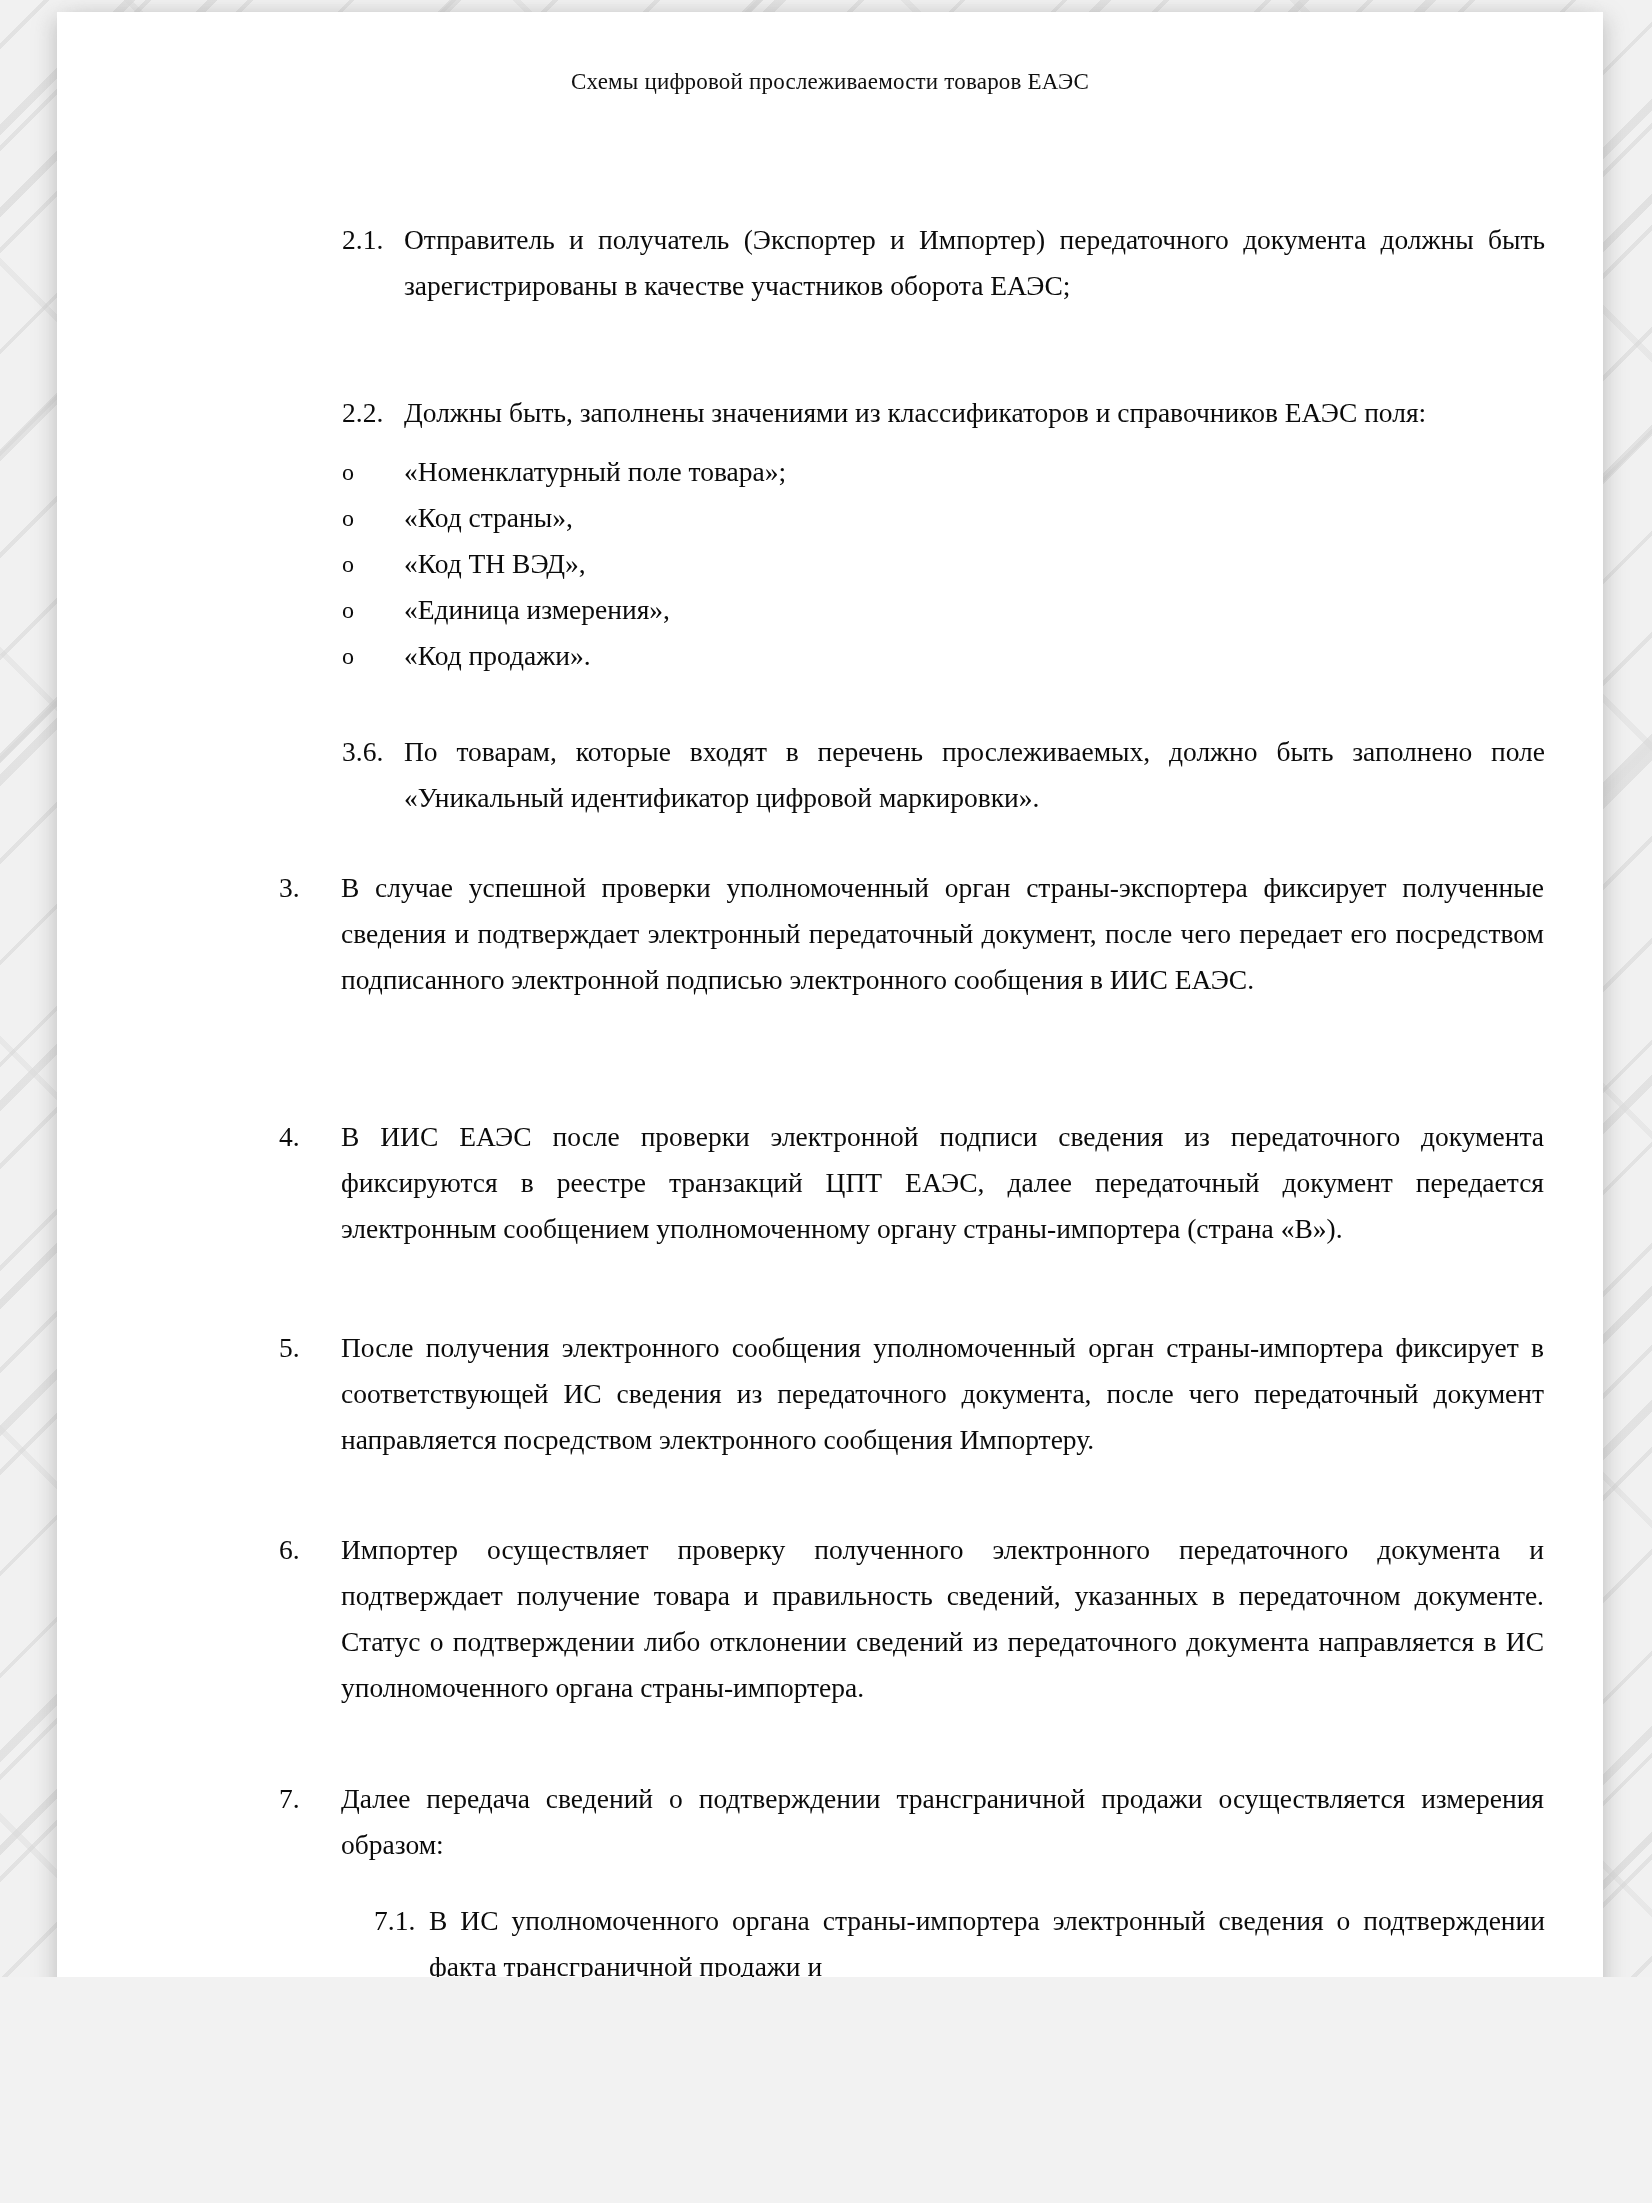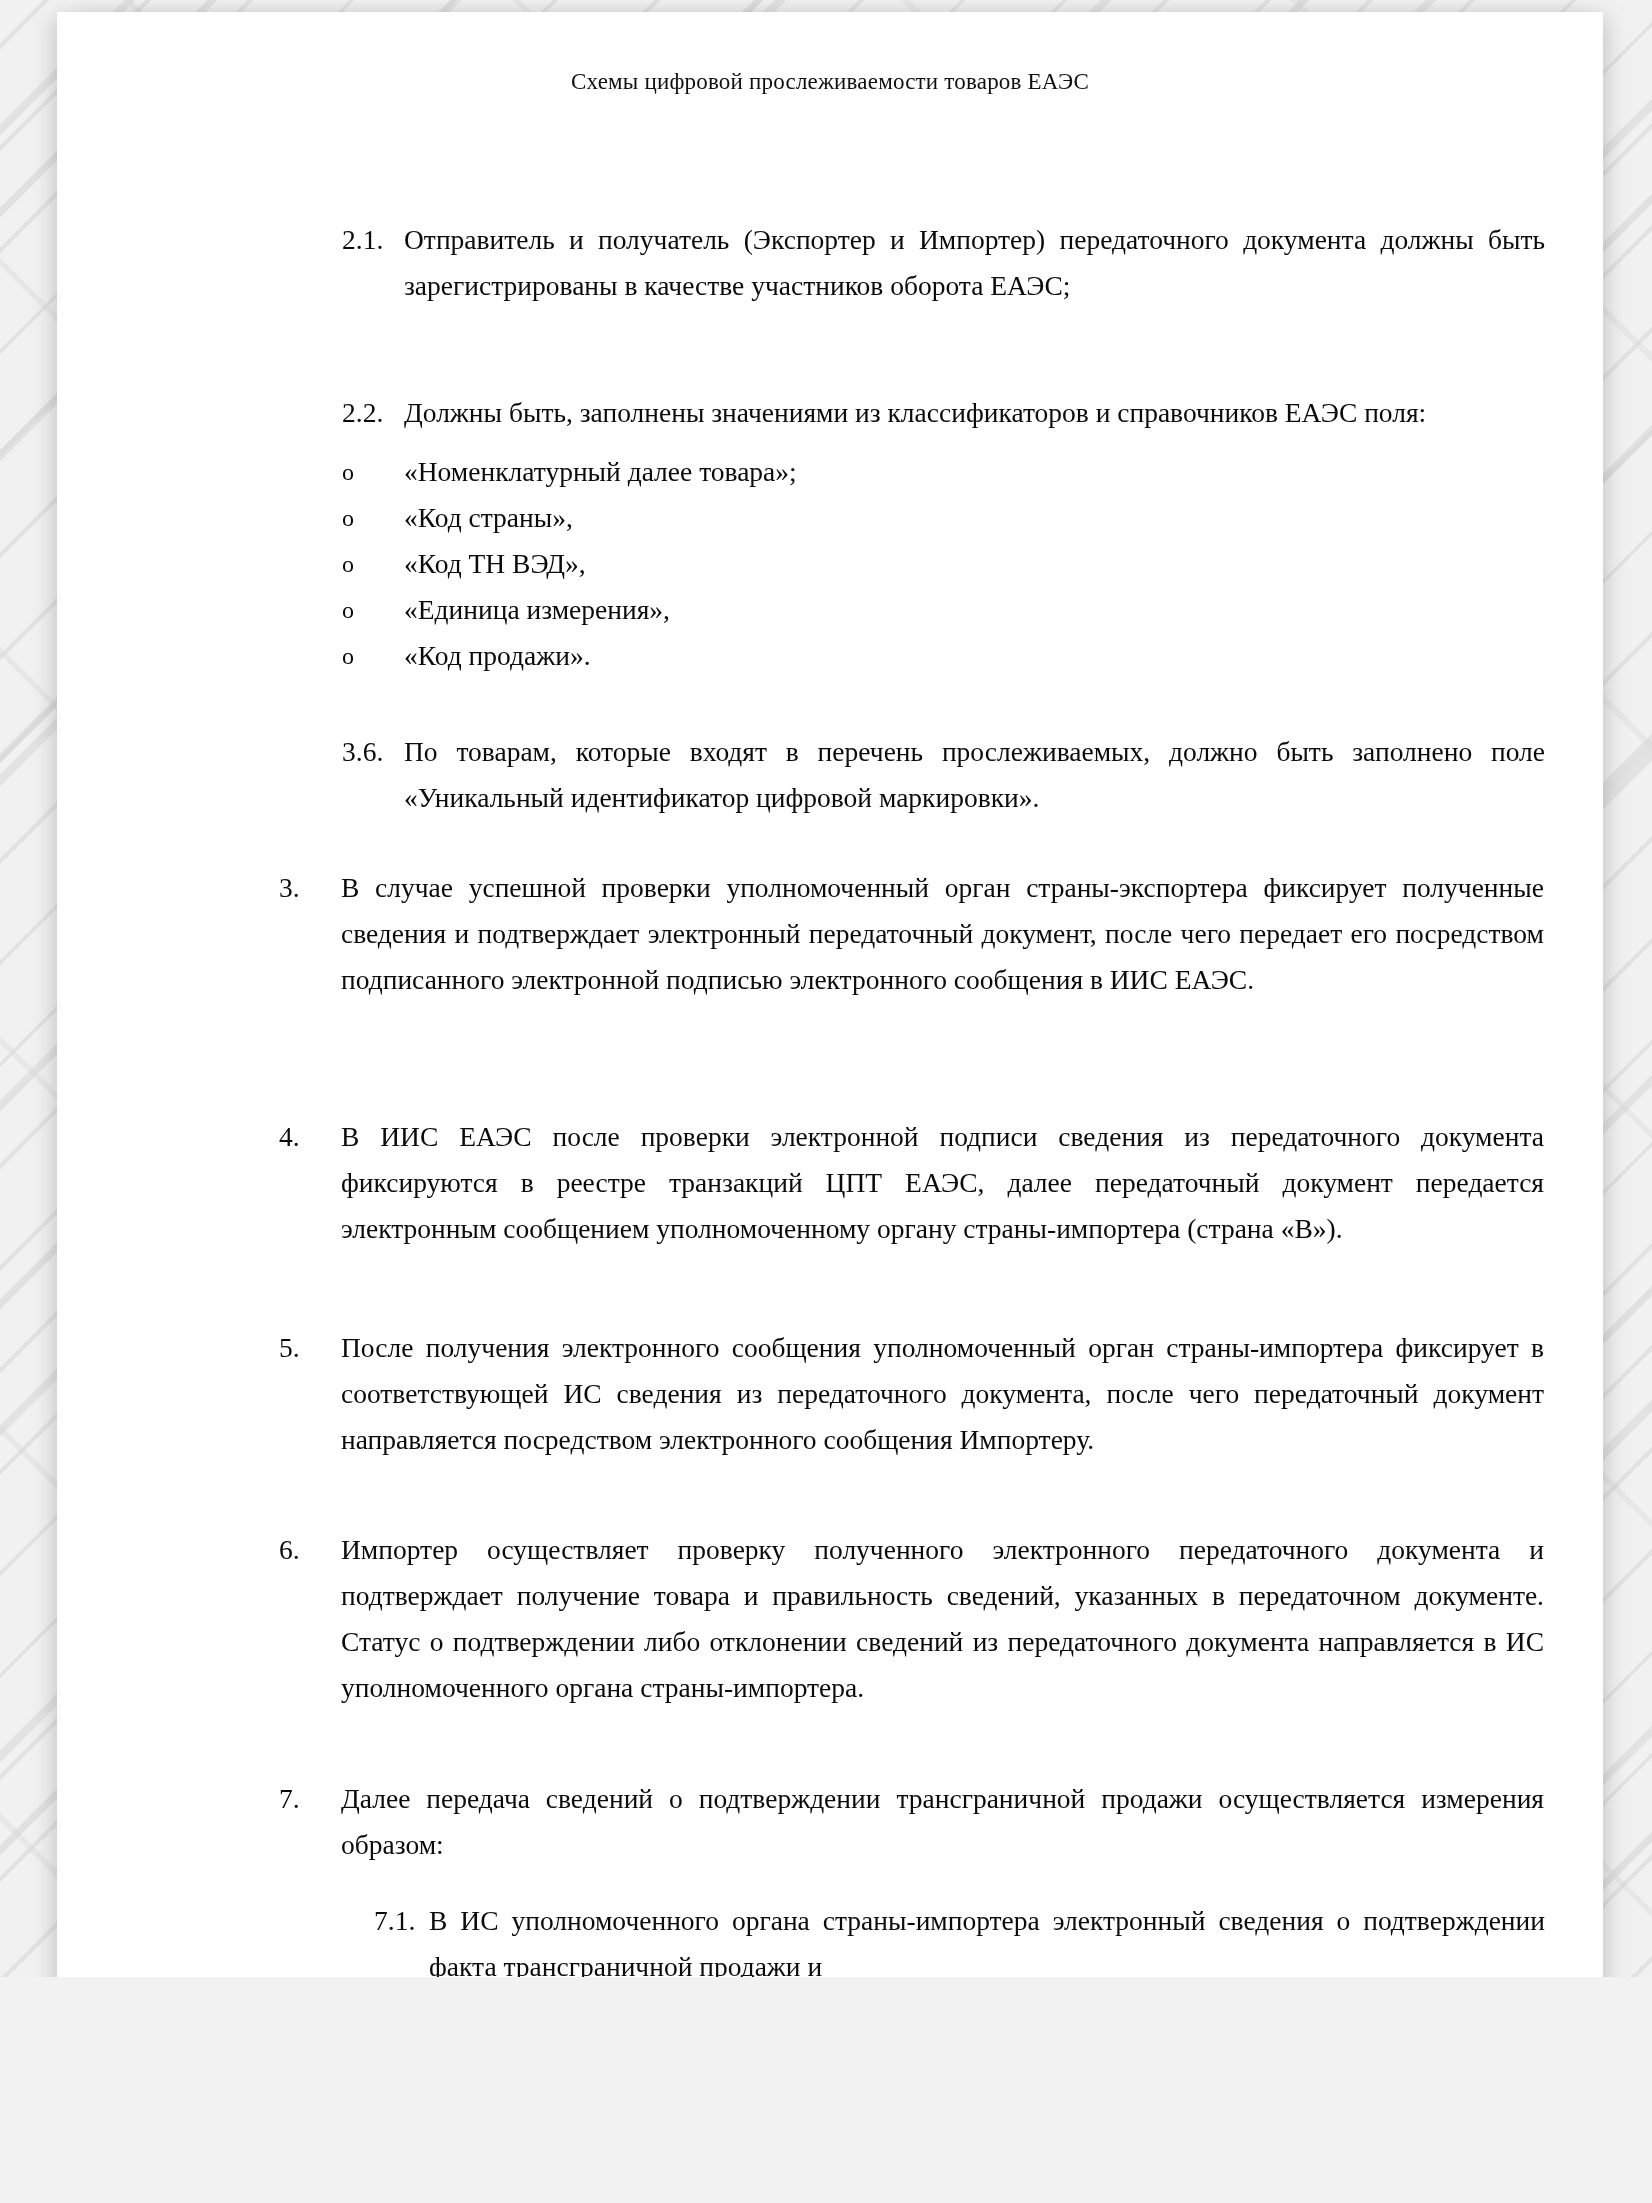--- a/index.html
+++ b/index.html
@@ -186,21 +186,21 @@
       <div class="block lvl2" style="top:359px;">
         <div class="row">
           <span class="marker">2.2.</span>
           <span class="text">Должны быть, заполнены значениями из классификаторов и справочников ЕАЭС поля:</span>
         </div>
       </div>
 
       <div class="block bullet" style="top:437px;">
         <div class="row">
           <span class="marker">o</span>
-          <span class="text lastline">«Номенклатурный далее товара»;</span>
+          <span class="text lastline">«Номенклатурный поле товара»;</span>
         </div>
       </div>
 
       <div class="block bullet" style="top:483px;">
         <div class="row">
           <span class="marker">o</span>
           <span class="text lastline">«Код страны»,</span>
         </div>
       </div>
 

